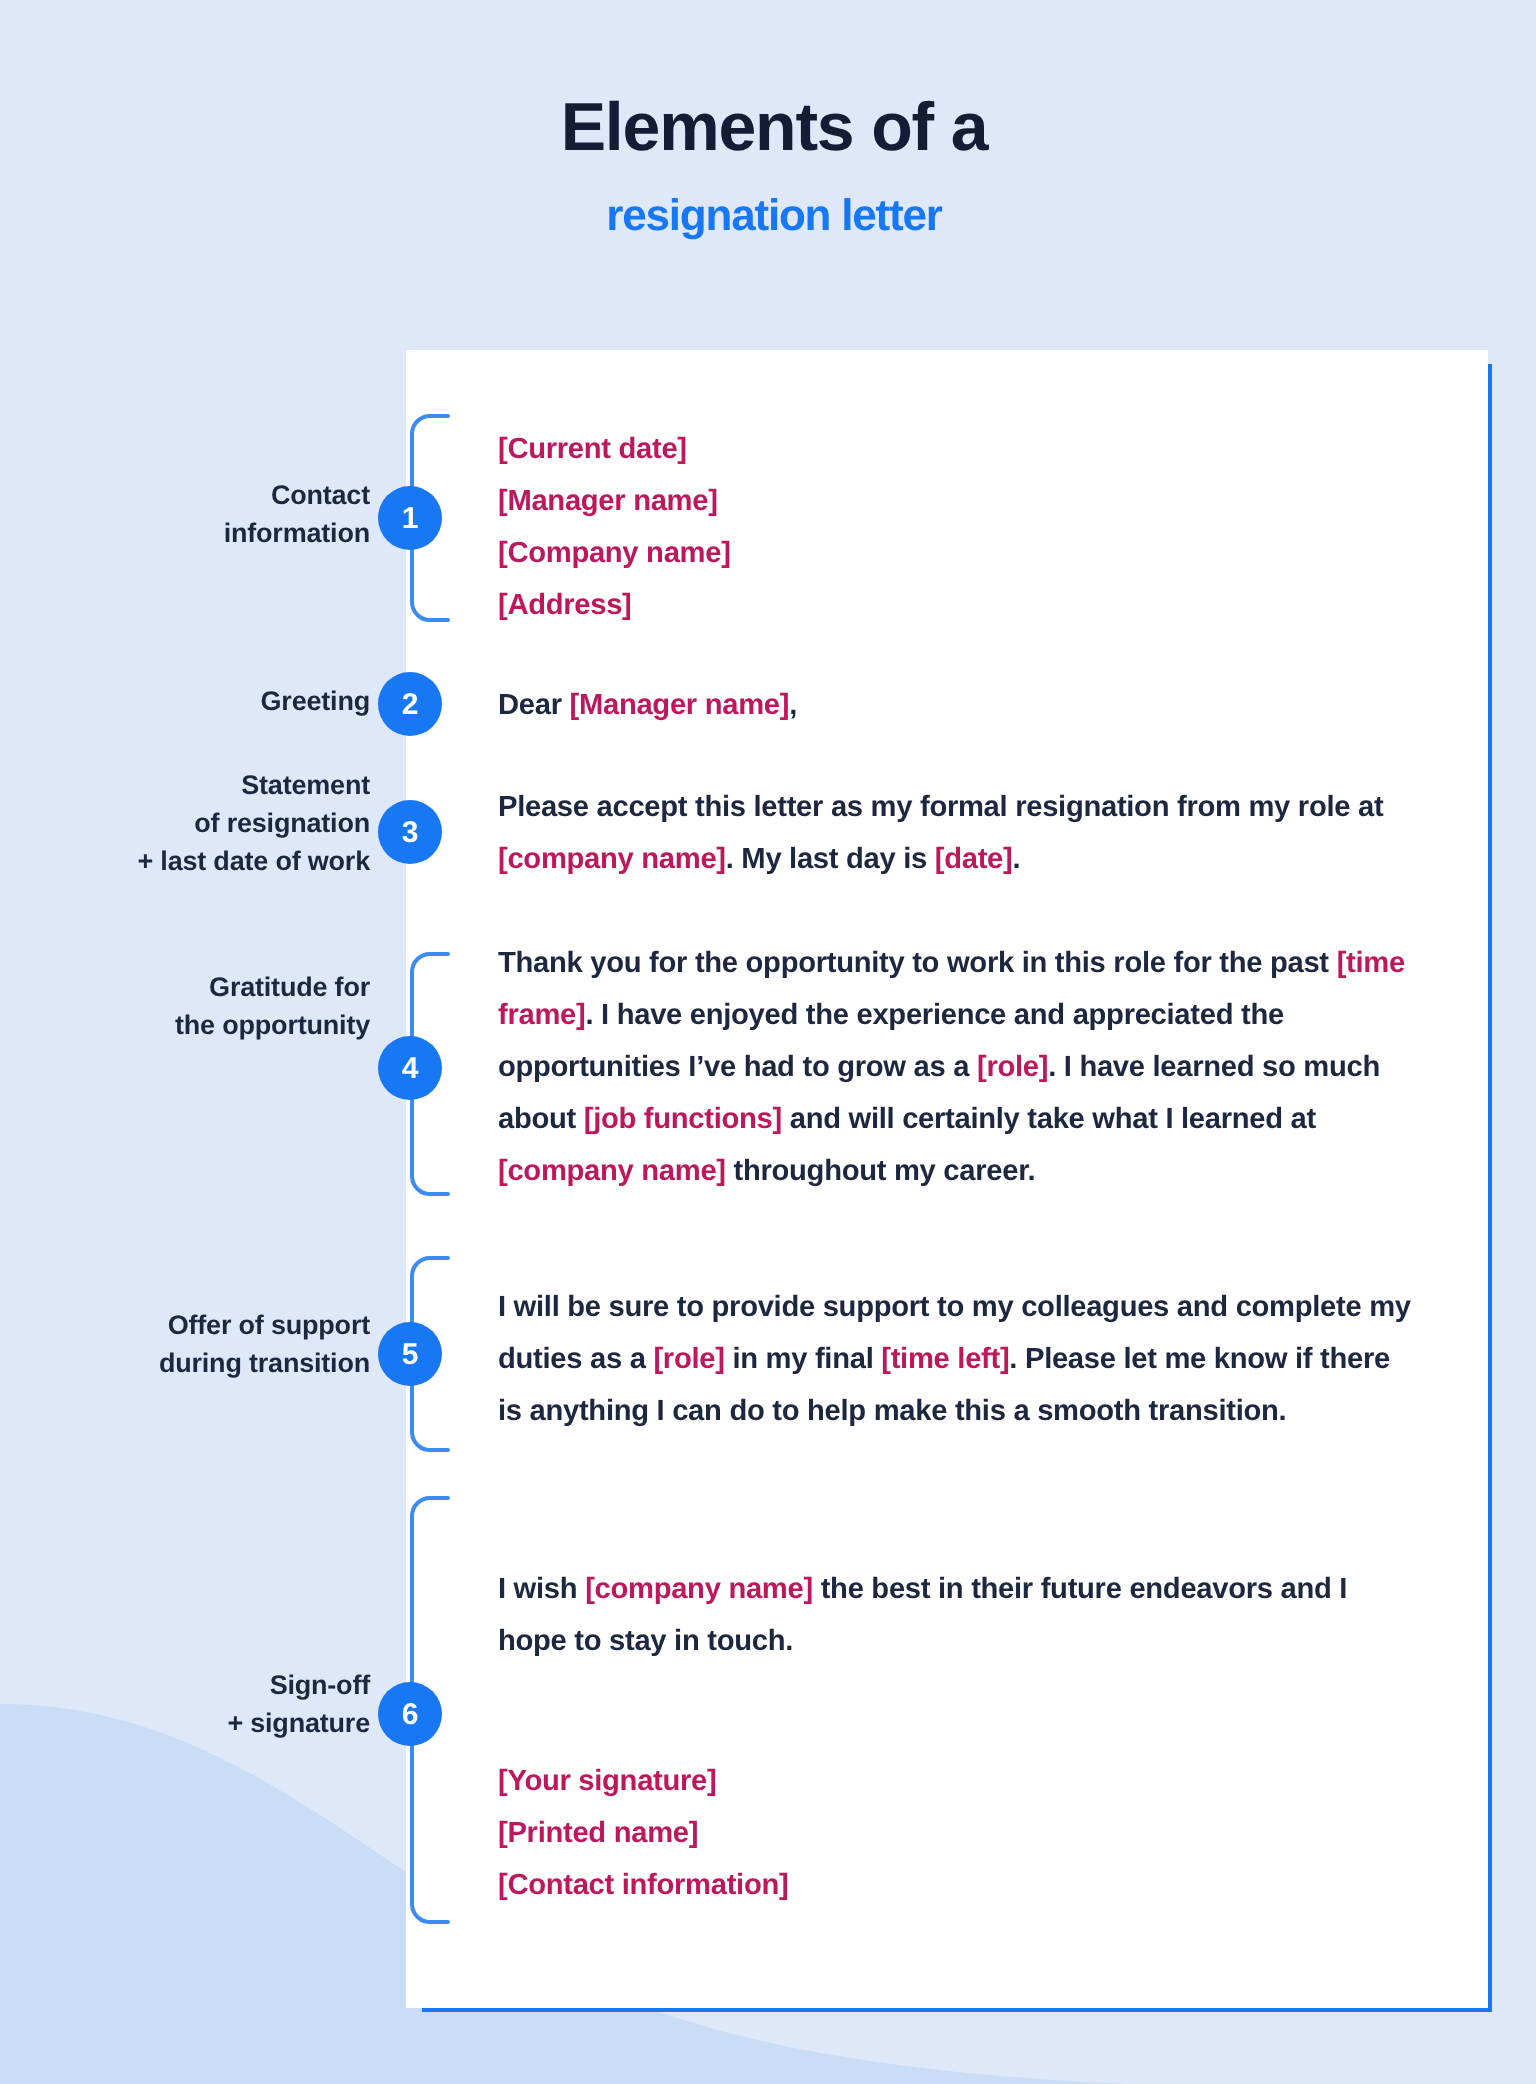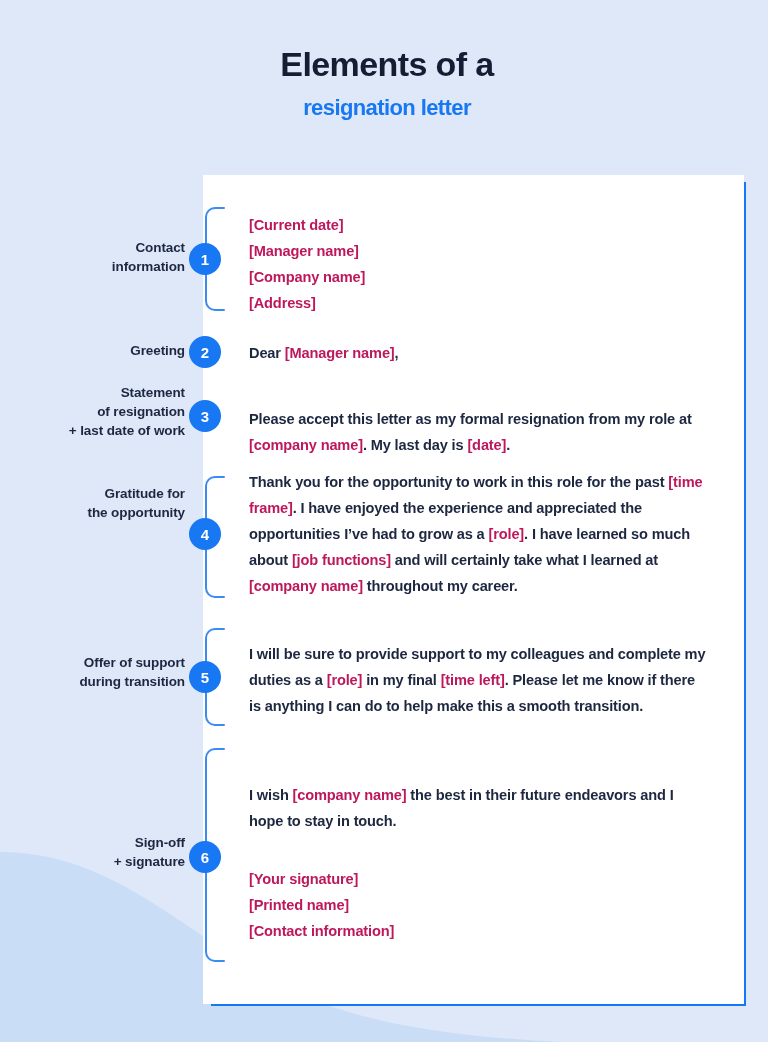--- a/index.html
+++ b/index.html
@@ -176,21 +176,21 @@
       <span class="stack-line">Greeting</span>
     </div>
     <div class="num-circle" style="top: 336px; background: rgb(24, 119, 242);">2</div>
     <div class="letter-text" style="top: 340px;"><span>Dear </span><span class="ph">[Manager name]</span><span>,</span></div>
     <div class="row-label" style="top: 383px;">
       <span class="stack-line">Statement</span>
       <span class="stack-line">of resignation</span>
       <span class="stack-line">+ last date of work</span>
     </div>
     <div class="num-circle" style="top: 400px; background: rgb(24, 119, 242);">3</div>
-    <div class="letter-text" style="top: 406px;"><span>Please accept this letter as my formal resignation from my role at </span><span class="ph">[company name]</span><span>. My last day is </span><span class="ph">[date]</span><span>.</span></div>
+    <div class="letter-text" style="top: 391px;"><span>Please accept this letter as my formal resignation from my role at </span><span class="ph">[company name]</span><span>. My last day is </span><span class="ph">[date]</span><span>.</span></div>
     <div class="row-label" style="top: 484px;">
       <span class="stack-line">Gratitude for</span>
       <span class="stack-line">the opportunity</span>
     </div>
     <div class="bracket" style="top: 476px;">
       <svg width="22" height="122" viewBox="0 0 22 122">
         <path d="M20,1 H11 A9,9 0 0 0 2,10 V112 A9,9 0 0 0 11,121 H20" fill="none" stroke="#1877f2" stroke-width="2" stroke-linecap="round" opacity="0.85"></path>
       </svg>
     </div>
     <div class="num-circle" style="top: 518px; background: rgb(24, 119, 242);">4</div>
@@ -211,15 +211,15 @@
       <span class="stack-line">+ signature</span>
     </div>
     <div class="bracket" style="top: 748px;">
       <svg width="22" height="214" viewBox="0 0 22 214">
         <path d="M20,1 H11 A9,9 0 0 0 2,10 V204 A9,9 0 0 0 11,213 H20" fill="none" stroke="#1877f2" stroke-width="2" stroke-linecap="round" opacity="0.85"></path>
       </svg>
     </div>
     <div class="num-circle" style="top: 841px; background: rgb(24, 119, 242);">6</div>
     <div class="letter-text" style="top: 782px;">
       <div><span>I wish </span><span class="ph">[company name]</span><span> the best in their future endeavors and I hope to stay in touch.</span></div>
-      <div style="margin-top:32px"><span class="ph">[Your signature]</span><br><span class="ph">[Printed name]</span><br><span class="ph">[Contact information]</span></div>
+      <div style="margin-top:44px"><span class="ph">[Your signature]</span><br><span class="ph">[Printed name]</span><br><span class="ph">[Contact information]</span></div>
     </div>
   </div>
 
 </body></html>

